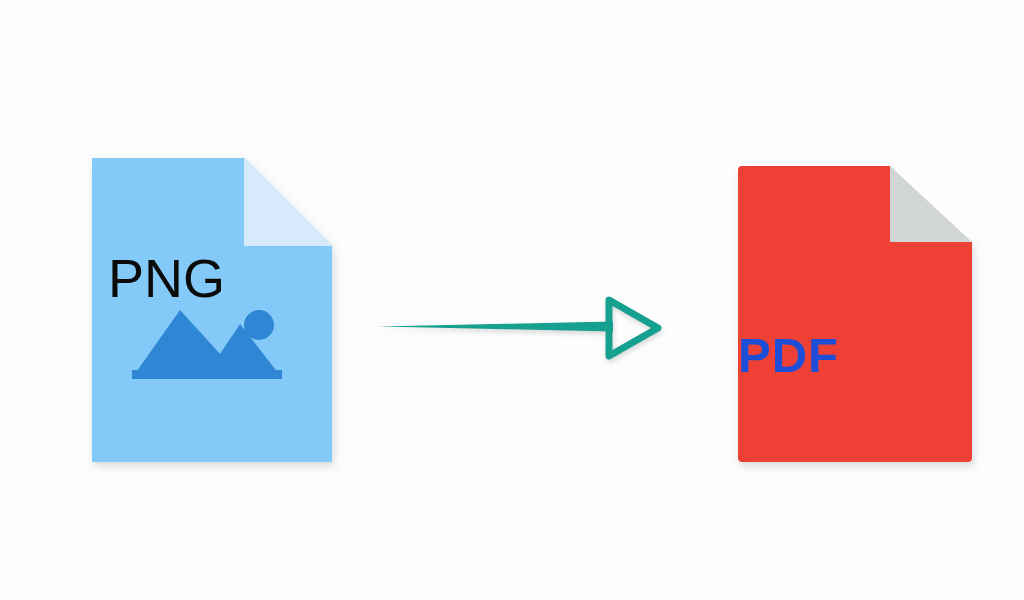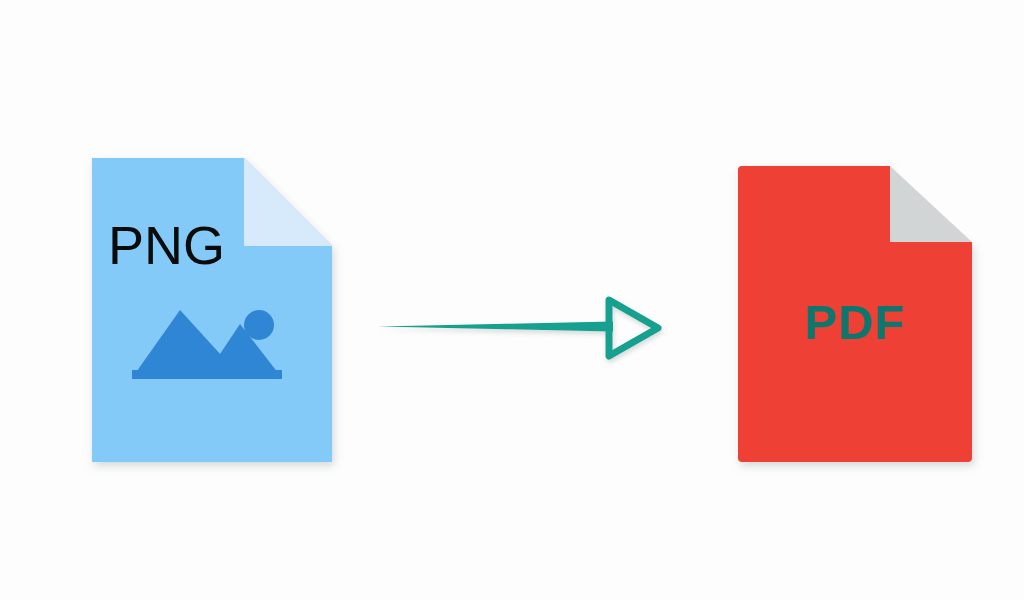--- a/index.html
+++ b/index.html
@@ -46,38 +46,38 @@
     width: 100%;
     height: 100%;
     overflow: visible;
   }
 
   
   .doc-label {
     position: absolute;
     pointer-events: none;
     white-space: pre;
+    margin-top: 33px;
   }
   #png-label {
     left: 16px;
     top: 56px;
     font-size: 54px;
     font-weight: 400;
     color: #0b0b0b;
     letter-spacing: 0px;
     font-family: "Liberation Sans", sans-serif;
   }
   #pdf-label {
     left: 0px;
     top: 128px;
     width: 234px;
-    text-align: center;
     font-size: 49px;
     font-weight: 700;
-    color: #0f766e;
+    color: #1d4ed8;
     letter-spacing: 1px;
     font-family: "Liberation Sans", sans-serif;
   }
 
   
   #arrow {
     position: absolute;
     left: 370px;
     top: 288px;
     width: 296px;

